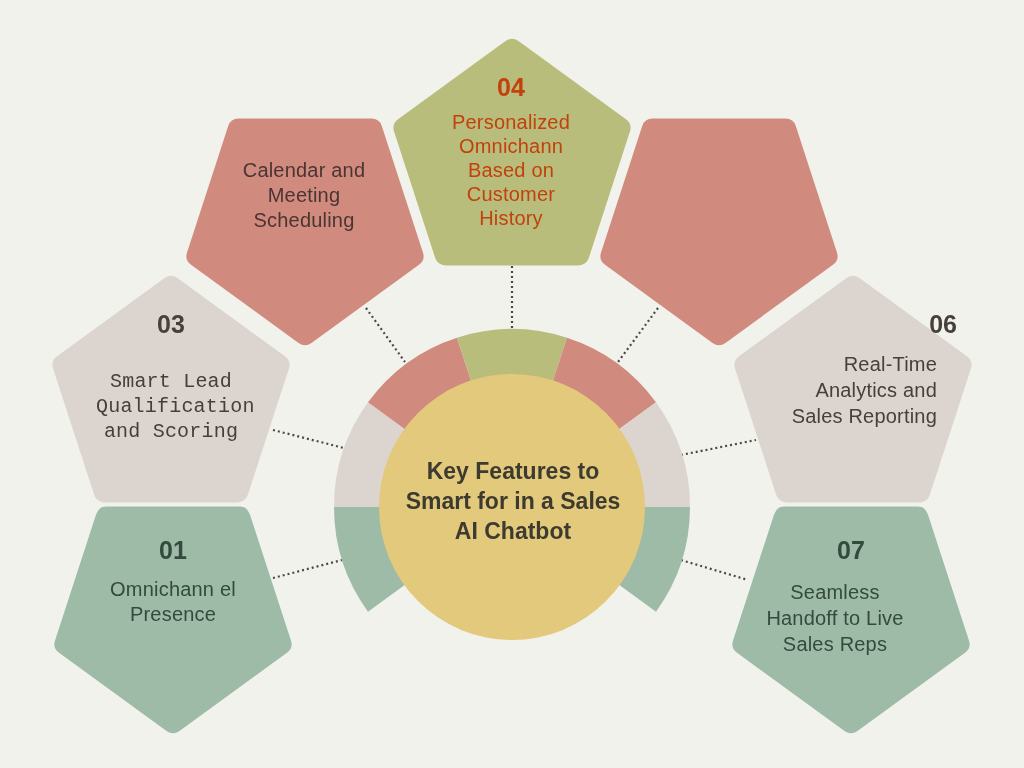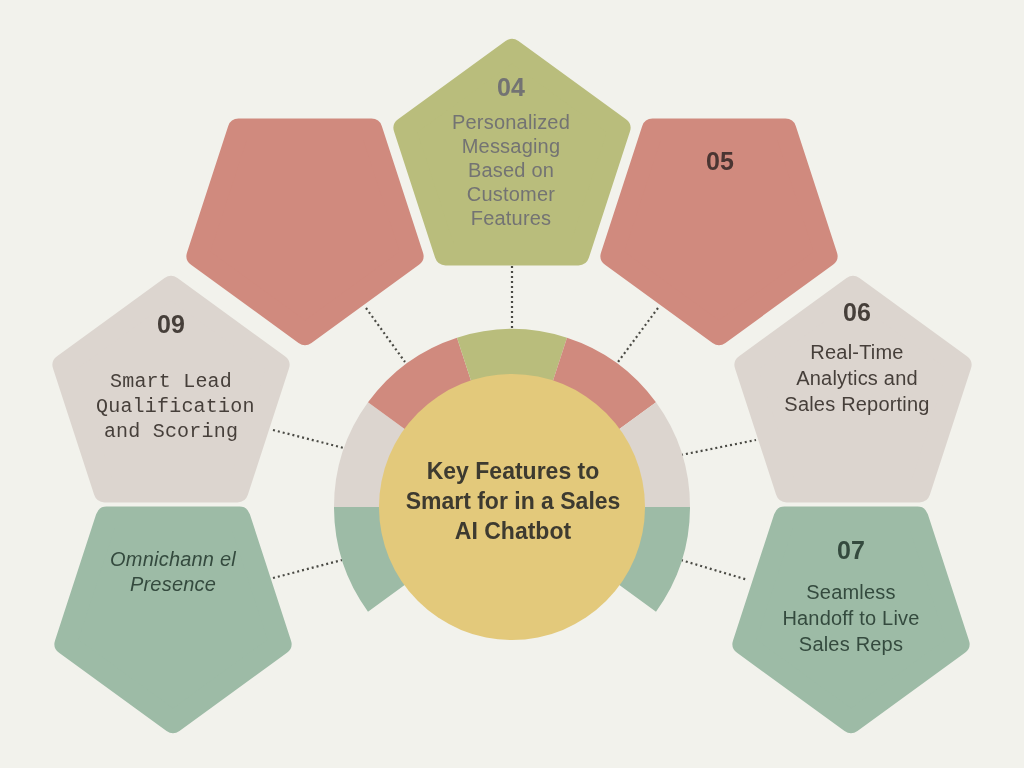--- a/index.html
+++ b/index.html
@@ -2,21 +2,21 @@
 <html><head>
 <meta charset="utf-8">
 <style>
   html, body { margin: 0; padding: 0; }
   body { width: 1024px; height: 768px; overflow: hidden; background: #f2f2ec; position: relative; font-family: "Liberation Sans", sans-serif; }
   #canvas { position: absolute; left: 0; top: 0; width: 1024px; height: 768px; }
   .card { position: absolute; width: 200px; text-align: center; color: #463f3a; }
   .card .num { font-weight: bold; font-size: 25px; line-height: 30px; display: block; }
   .card .label { font-size: 20px; line-height: 25px; display: block; margin-top: 12px; letter-spacing: 0.2px; }
   .card.green { color: #344a3e; }
-  .card.olive { color: #737373; }
+  .card.olive { color: #c2410c; }
   .card.red { color: #4a3532; }
   .title { position: absolute; left: 393px; top: 456px; width: 240px; text-align: center; font-weight: bold; font-size: 23px; line-height: 30px; color: #3d3a30; }
 </style>
 </head>
 <body>
 
 <svg id="canvas" viewBox="0 0 1024 768" xmlns="http://www.w3.org/2000/svg">
 
   <g stroke-linejoin="round" stroke-width="22">
     <polygon fill="#9dbba6" stroke="#9dbba6" id="p01" points="173.0,722.0 65.5,643.9 106.6,517.6 239.4,517.6 280.5,643.9"></polygon>
@@ -47,35 +47,36 @@
       <path d="M656.01,402.37 A178,178 0 0 1 690.00,507.00 L632.00,507.00 A120,120 0 0 0 609.08,436.47 Z" fill="#dcd5cf"></path>
       <path d="M690.00,507.00 A178,178 0 0 1 656.01,611.63 L609.08,577.53 A120,120 0 0 0 632.00,507.00 Z" fill="#9dbba6"></path>
     </g>
 
   <circle cx="512" cy="507" r="133" fill="#e3c97b"></circle>
 </svg>
 
 <div class="title">Key Features to Smart for in a Sales AI Chatbot</div>
 
 <div class="card green" style="left:73px; top:535px;">
-  <span class="label" style="width:150px;margin-left:25px;font-style:italic;">Omnichann el Presence</span>
+  <span class="num">01</span>
+  <span class="label" style="width:150px;margin-left:25px;">Omnichann el Presence</span>
 </div>
 <div class="card" style="left:71px; top:309px;">
-  <span class="num">09</span>
+  <span class="num">03</span>
   <span class="label" style="margin-top:30px;width:150px;margin-left:25px;font-family:Liberation Mono, monospace;">Smart Lead Qualification and Scoring</span>
 </div>
 <div class="card red" style="left:204px; top:146px;">
+  <span class="label" style="width:160px;margin-left:20px;">Calendar and Meeting Scheduling</span>
 </div>
 <div class="card olive" style="left:411px; top:72px;">
   <span class="num">04</span>
-  <span class="label" style="margin-top:8px;line-height:24px;width:150px;margin-left:25px;">Personalized Messaging Based on Customer Features</span>
+  <span class="label" style="margin-top:8px;line-height:24px;width:150px;margin-left:25px;">Personalized Omnichann Based on Customer History</span>
 </div>
 <div class="card red" style="left:620px; top:146px;">
-  <span class="num">05</span>
 </div>
-<div class="card" style="left:757px; top:297px;">
+<div class="card" style="left:757px; top:309px;text-align:right;">
   <span class="num">06</span>
   <span class="label" style="line-height:26px;width:160px;margin-left:20px;">Real-Time Analytics and Sales Reporting</span>
 </div>
 <div class="card green" style="left:751px; top:535px;text-align:center;">
   <span class="num">07</span>
-  <span class="label" style="margin-top:14px;line-height:26px;width:140px;margin-left:30px;">Seamless Handoff to Live Sales Reps</span>
+  <span class="label" style="margin-top:14px;line-height:26px;width:140px;margin-left:14px;">Seamless Handoff to Live Sales Reps</span>
 </div>
 
 </body></html>

